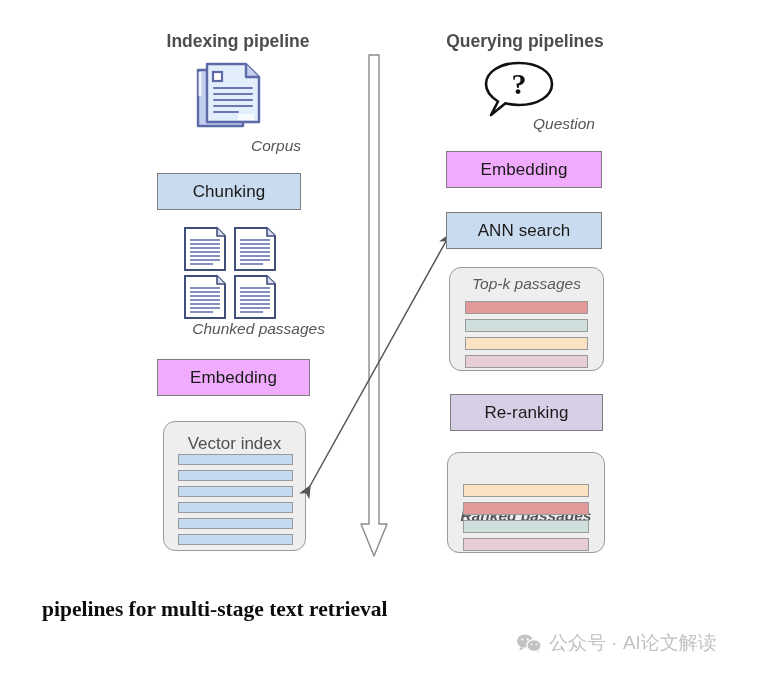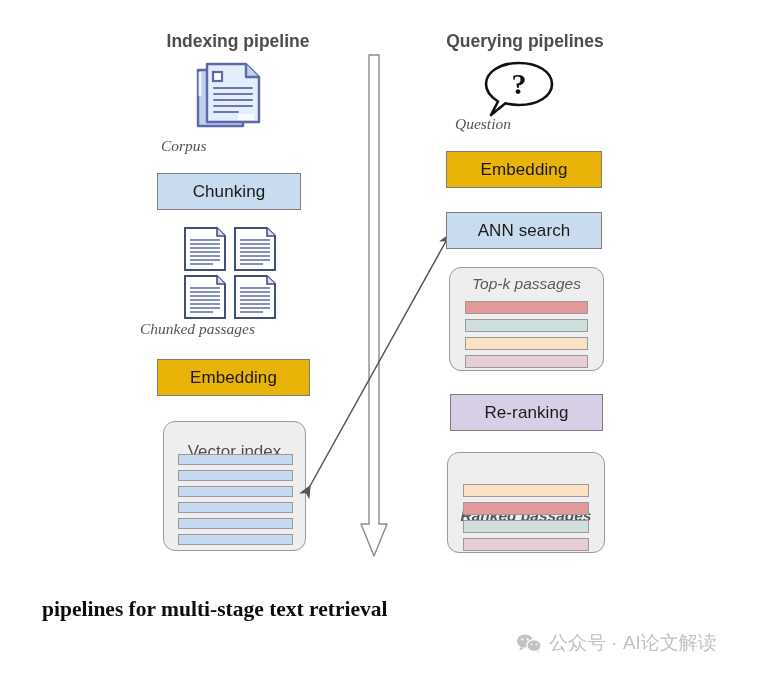--- a/index.html
+++ b/index.html
@@ -17,35 +17,35 @@
 
   
   .col-title{
     font-family:"Liberation Sans",sans-serif;
     font-weight:bold;font-size:17.5px;color:#4d4d4d;
     text-align:center;white-space:nowrap;
   }
 
   
   .icon-caption{
-    font-family:Liberation Serif, serif;
+    font-family:Liberation Sans, sans-serif;
     font-style:italic;font-size:15.5px;color:#555555;
-    text-align:left;white-space:nowrap;
+    text-align:right;white-space:nowrap;
   }
 
   
   .proc-box{
     border:1px solid #888888;
     display:flex;align-items:center;justify-content:center;
     font-size:17px;color:#1a1a1a;
     font-family:"Liberation Sans",sans-serif;
     letter-spacing:.1px;
   }
   .proc-blue{background:#c9dcef;border-color:#7d7d7d;}
-  .proc-green{background:#eab308;border-color:#7d7d7d;}
+  .proc-green{background:#f0abfc;border-color:#7d7d7d;}
   .proc-purple{background:#d6cfe6;border-color:#7d7d7d;}
 
   
   .card{
     background:#eeeeee;
     border:1px solid #9a9a9a;
     border-radius:12px;
   }
   .card-title{
     position:absolute;left:0;right:0;
@@ -165,21 +165,21 @@
           </g>
         </g>
       </g>
     </svg>
   </div>
   <div class="abs icon-caption" style="left:140px;top:320px;width:185px;">Chunked passages</div>
 
   <div class="abs proc-box proc-green" style="left:157px;top:359px;width:153px;height:37px;">Embedding</div>
 
   <div class="abs card" style="left:163px;top:421px;width:143px;height:130px;">
-    <div class="card-title plain" style="top:20px;">Vector index</div>
+    <div class="card-title plain" style="top:12px;">Vector index</div>
     <div class="bar" style="left:14px;top:32px;width:115px;height:11px;background:#c3daf0;"></div>
     <div class="bar" style="left:14px;top:48px;width:115px;height:11px;background:#c3daf0;"></div>
     <div class="bar" style="left:14px;top:64px;width:115px;height:11px;background:#c3daf0;"></div>
     <div class="bar" style="left:14px;top:80px;width:115px;height:11px;background:#c3daf0;"></div>
     <div class="bar" style="left:14px;top:96px;width:115px;height:11px;background:#c3daf0;"></div>
     <div class="bar" style="left:14px;top:112px;width:115px;height:11px;background:#c3daf0;"></div>
   </div>
 
   <div class="abs" style="left:358px;top:54px;width:34px;height:506px;">
     <svg width="34" height="506" viewBox="0 0 34 506">

